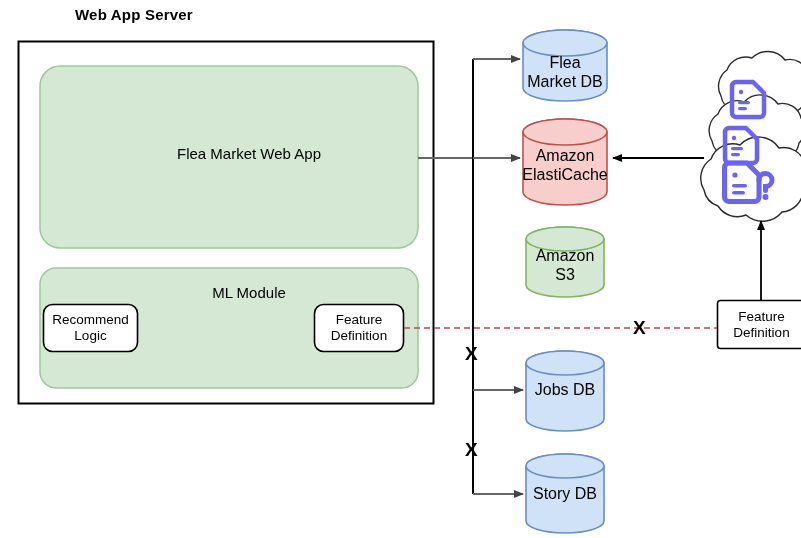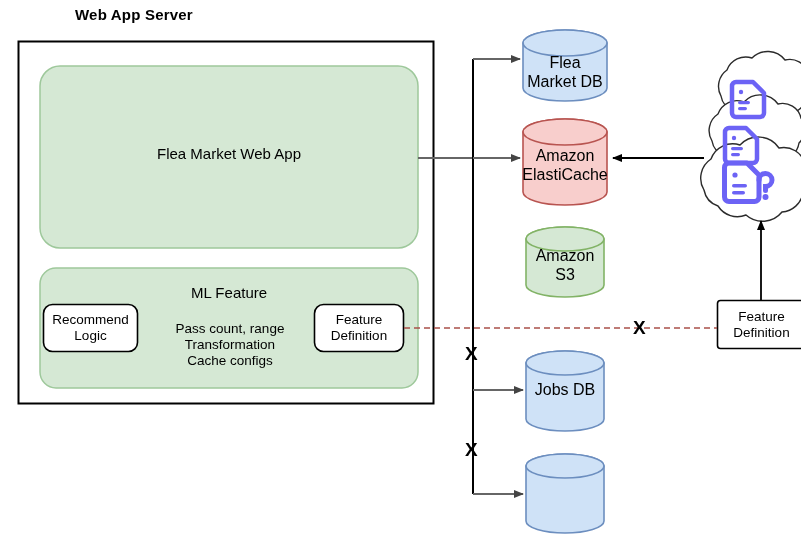--- a/index.html
+++ b/index.html
@@ -5,21 +5,21 @@
   html,body{margin:0;padding:0;background:#ffffff;}
   body{width:801px;height:538px;position:relative;overflow:hidden;
        font-family:"Liberation Sans","DejaVu Sans",sans-serif;color:#000;}
   #stage{position:absolute;left:0;top:0;width:801px;height:538px;margin-left:15px;}
   #svgroot{position:absolute;left:0;top:0;width:801px;height:538px;}
 
   .lbl{position:absolute;display:flex;align-items:center;justify-content:center;
        text-align:center;line-height:1.18;white-space:pre-line;pointer-events:none;}
 
   .title-lbl{font-size:15px;font-weight:bold;letter-spacing:.2px;}
-  .box-lbl{font-size:15px;}
+  .box-lbl{font-size:15px;padding-left:20px;}
   .small-lbl{font-size:13.5px;}
   .cyl-lbl{font-size:16px;}
   .xmark{position:absolute;font-size:19px;font-weight:bold;line-height:1;
          font-family:"Liberation Sans",sans-serif;}
 </style>
 </head>
 <body>
 
 <div id="stage">
 
@@ -122,43 +122,41 @@
 
     <path d="M746,300 L746,221" fill="none" stroke="#000" stroke-width="1.8" marker-end="url(#ah-black)"></path>
 
     <path d="M389,328 L702,328" fill="none" stroke="#a9504a" stroke-width="1.4" stroke-dasharray="6 4"></path>
   </svg>
 
   <div class="lbl title-lbl" style="left:60px;top:4px;width:220px;height:22px;justify-content:flex-start;">Web App Server</div>
 
   <div class="lbl box-lbl" style="left:25px;top:142px;width:378px;height:24px;">Flea Market Web App</div>
 
-  <div class="lbl box-lbl" style="left:25px;top:282px;width:378px;height:22px;">ML Feature</div>
+  <div class="lbl box-lbl" style="left:25px;top:282px;width:378px;height:22px;">ML Module</div>
 
-  <div class="lbl small-lbl" style="left:140px;top:316px;width:150px;height:58px;">Pass count, range
-Transformation
-Cache configs</div>
 
   <div class="lbl small-lbl" style="left:28px;top:305px;width:95px;height:46px;">Recommend
 Logic</div>
 
   <div class="lbl small-lbl" style="left:299px;top:305px;width:90px;height:46px;">Feature
 Definition</div>
 
   <div class="lbl cyl-lbl" style="left:503px;top:53px;width:94px;height:40px;">Flea
 Market DB</div>
 
   <div class="lbl cyl-lbl" style="left:501px;top:146px;width:98px;height:40px;">Amazon
 ElastiCache</div>
 
   <div class="lbl cyl-lbl" style="left:505px;top:246px;width:90px;height:40px;">Amazon
 S3</div>
 
   <div class="lbl cyl-lbl" style="left:505px;top:379px;width:90px;height:22px;">Jobs DB</div>
 
+  <div class="lbl cyl-lbl" style="left:505px;top:483px;width:90px;height:22px;">Story DB</div>
 
   <div class="lbl small-lbl" style="left:702px;top:301px;width:89px;height:47px;">Feature
 Definition</div>
 
   <div class="xmark" style="left:618px;top:318px;">X</div>
   <div class="xmark" style="left:450px;top:344px;">X</div>
   <div class="xmark" style="left:450px;top:440px;">X</div>
 
 </div>
 

